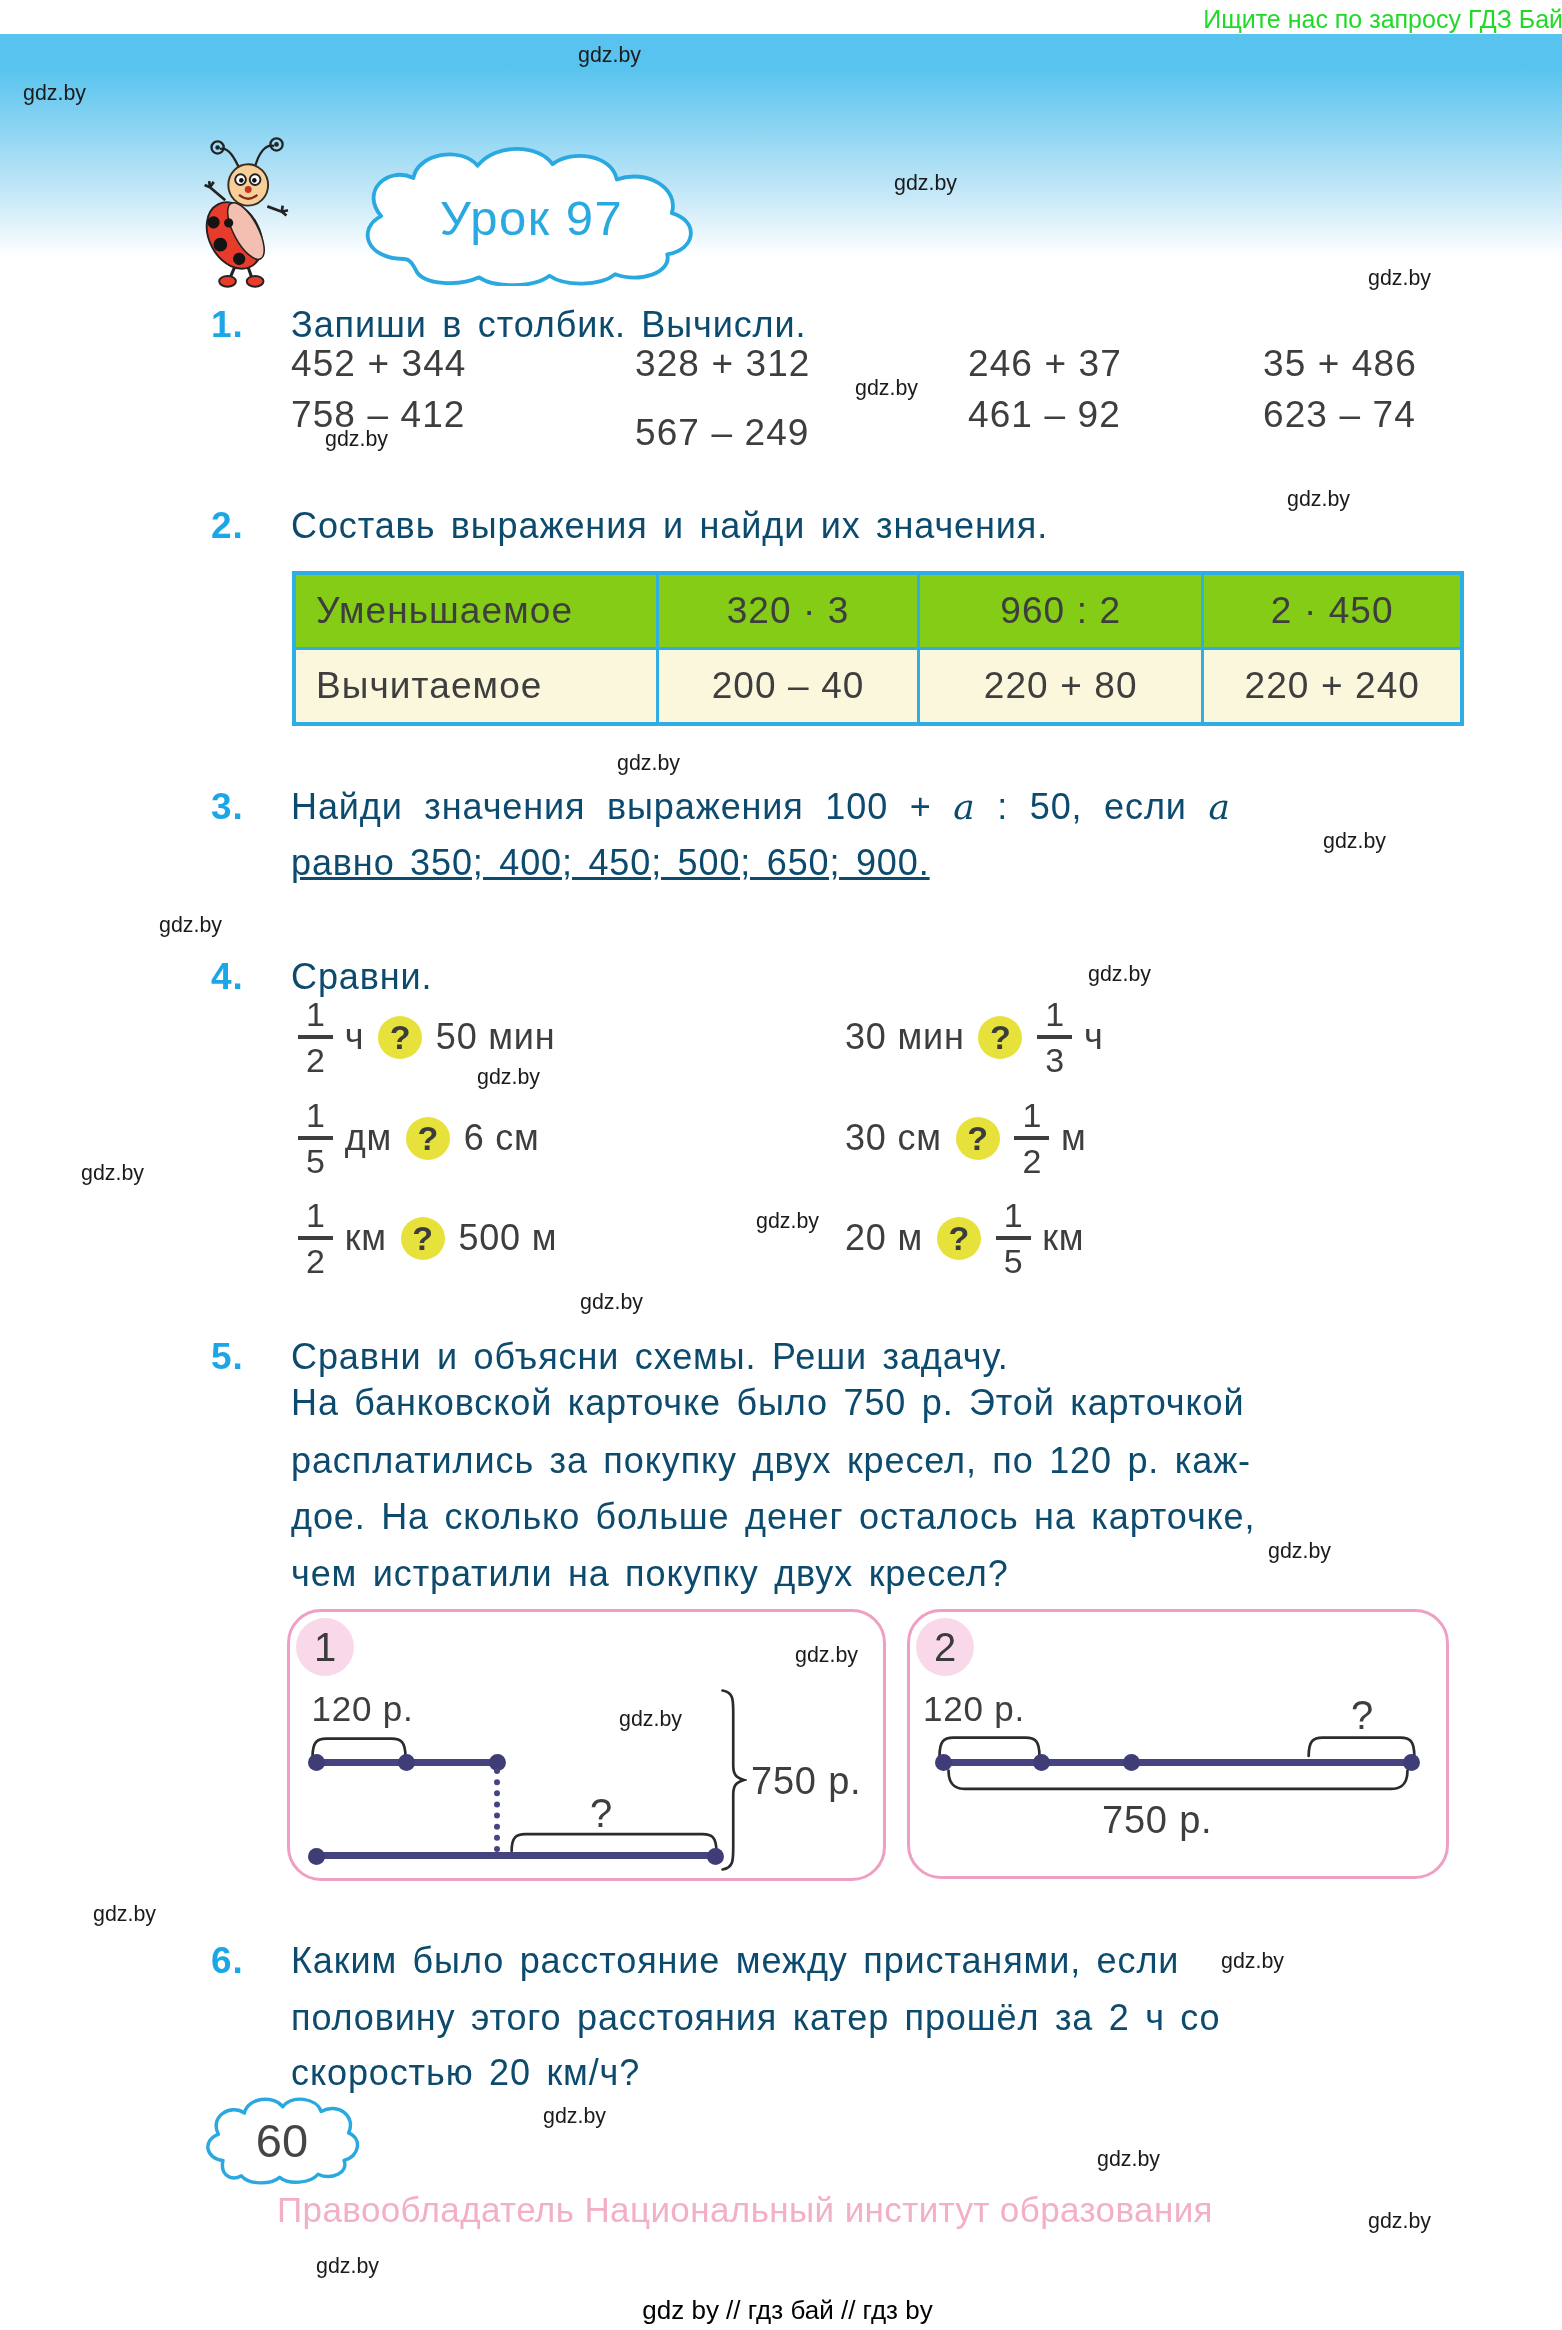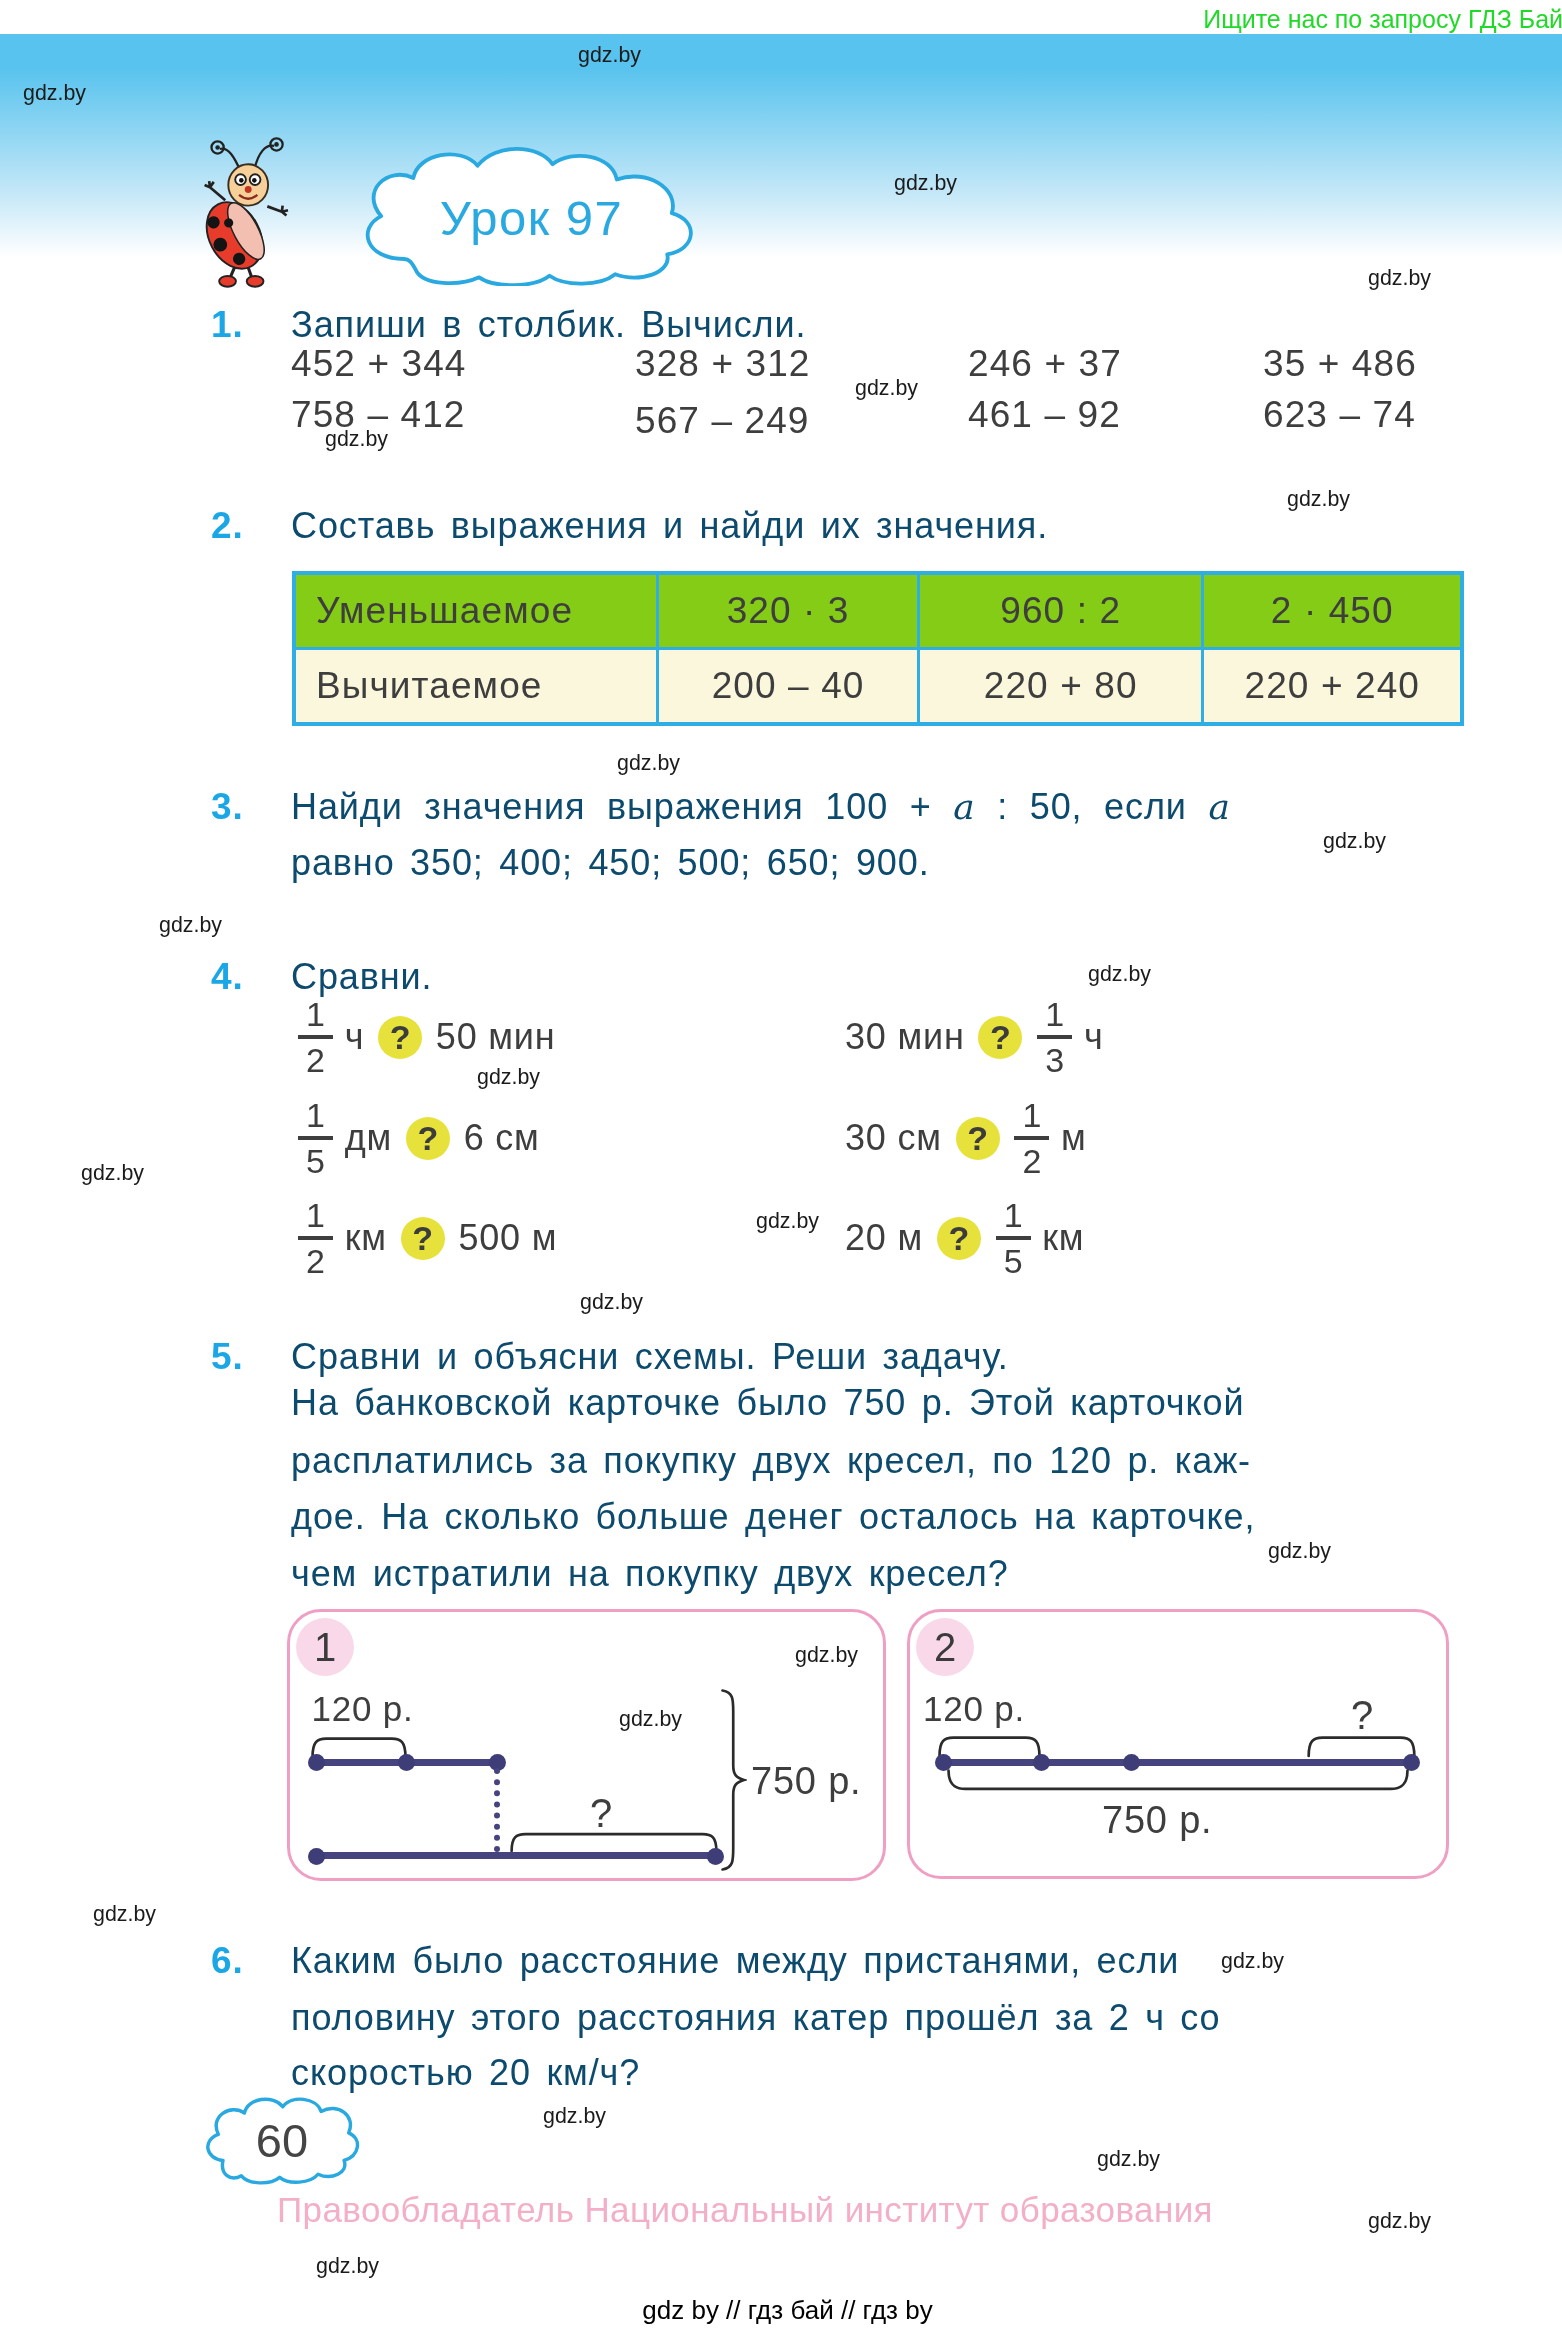--- a/index.html
+++ b/index.html
@@ -99,40 +99,40 @@
   </svg>
   <div class="lesson-title">Урок 97</div>
 
   <div class="tasknum" style="left:211px;top:304px;">1.</div>
   <div class="txt" style="left:291px;top:304px;">Запиши в столбик. Вычисли.</div>
   <div class="expr" style="left:291px;top:343px;">452 + 344</div>
   <div class="expr" style="left:635px;top:343px;">328 + 312</div>
   <div class="expr" style="left:968px;top:343px;">246 + 37</div>
   <div class="expr" style="left:1263px;top:343px;">35 + 486</div>
   <div class="expr" style="left:291px;top:394px;">758 – 412</div>
-  <div class="expr" style="left:635px;top:400px;">567 – 249</div>
+  <div class="expr" style="left:635px;top:412px;">567 – 249</div>
   <div class="expr" style="left:968px;top:394px;">461 – 92</div>
   <div class="expr" style="left:1263px;top:394px;">623 – 74</div>
 
   <div class="tasknum" style="left:211px;top:505px;">2.</div>
   <div class="txt" style="left:291px;top:505px;">Составь выражения и найди их значения.</div>
   <div class="t2table">
     <div class="cell r1 head">Уменьшаемое</div>
     <div class="cell r1">320 · 3</div>
     <div class="cell r1">960 : 2</div>
     <div class="cell r1">2 · 450</div>
     <div class="cell r2 head">Вычитаемое</div>
     <div class="cell r2">200 – 40</div>
     <div class="cell r2">220 + 80</div>
     <div class="cell r2">220 + 240</div>
   </div>
 
   <div class="tasknum" style="left:211px;top:786px;">3.</div>
   <div class="txt" style="left:291px;top:786px;word-spacing:10.7px;"><span>Найди значения выражения 100 + </span><i style="font-family:'DejaVu Serif',serif;">a</i><span> : 50, если </span><i style="font-family:'DejaVu Serif',serif;">a</i></div>
-  <div class="txt" style="left:291px;top:842px;">равно 350; 400; 450; 500; 650; 900.</div>
+  <div class="txt" style="left:291px;top:842px;text-decoration:underline;">равно 350; 400; 450; 500; 650; 900.</div>
 
   <div class="tasknum" style="left:211px;top:956px;">4.</div>
   <div class="txt" style="left:291px;top:956px;">Сравни.</div>
 
   <div class="cmp" style="left:297px;top:995px;">
     <span class="frac">
         <span>1</span>
         <span class="bar"></span>
         <span>2</span>
       </span>

